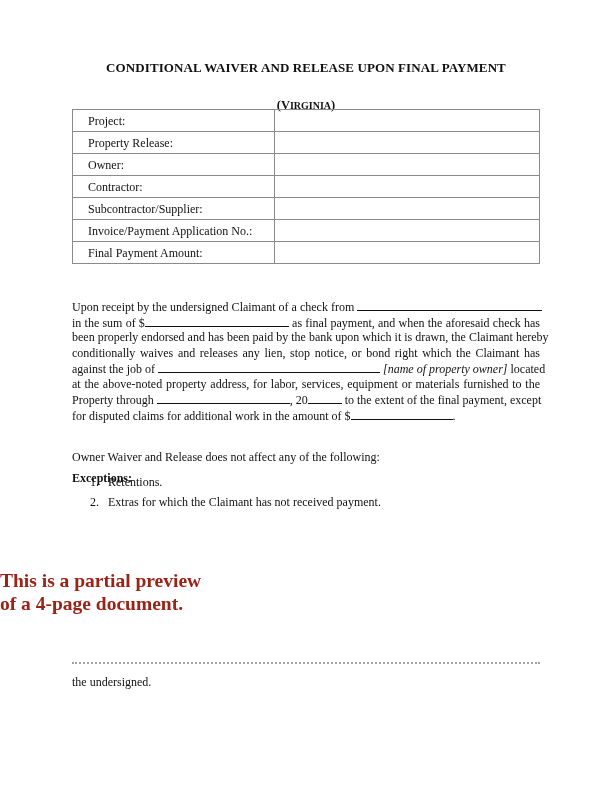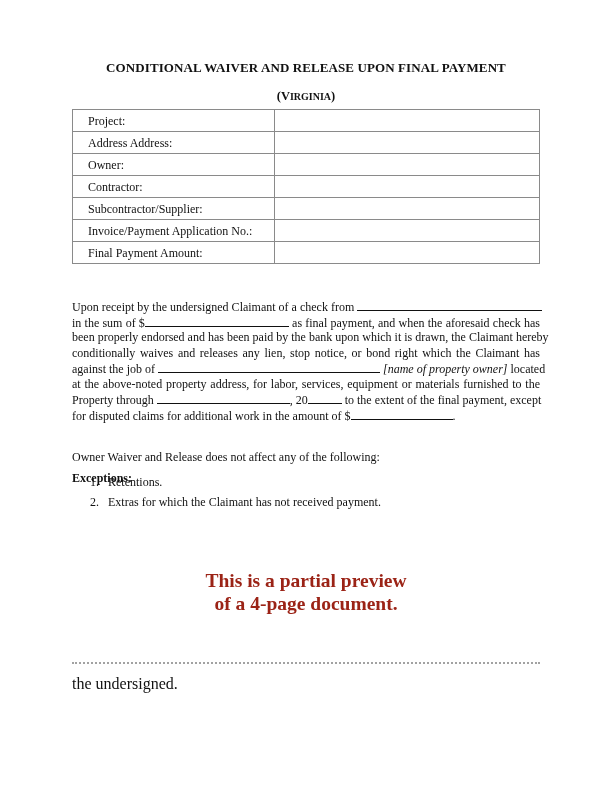--- a/index.html
+++ b/index.html
@@ -1,61 +1,61 @@
 <!DOCTYPE html>
 <html><head>
   <meta charset="utf-8">
   <style>
     html, body { margin: 0; padding: 0; background: #ffffff; }
     body { width: 612px; height: 792px; position: relative; overflow: hidden;
            font-family: "Liberation Serif", serif; color: #111; }
     .title { position: absolute; left: 0; width: 612px; top: 60px; text-align: center;
              font-weight: bold; font-size: 13px; letter-spacing: 0.1px; }
-    .subtitle { position: absolute; left: 0; width: 612px; top: 89px; text-align: center;
+    .subtitle { position: absolute; left: 0; width: 612px; top: 98px; text-align: center;
                 font-weight: bold; font-size: 12.5px; }
     .subtitle .sc { font-size: 10px; }
     table.info { position: absolute; left: 72px; top: 109px; width: 468px;
                  border-collapse: collapse; font-size: 12px; }
     table.info td { border: 1px solid #8a8a8a; height: 21px; padding: 0 0 0 5px;
                     vertical-align: middle; line-height: 14px; }
     table.info td.label { width: 186px; padding-left: 15px; }
     .para { position: absolute; left: 72px; width: 468px; top: 299px; font-size: 12px;
             line-height: 15.5px; text-align: justify; }
     .para .line { display: block; text-align: justify; text-align-last: justify; height: 15.5px; white-space: nowrap; }
     .para .line.last { text-align-last: left; }
     .blank { display: inline-block; border-bottom: 1px solid #111; height: 11px; vertical-align: baseline; }
     .ital { font-style: italic; }
     .exc-head { position: absolute; left: 72px; top: 430px; font-size: 12px; font-weight: bold; margin-top: 41px; }
     .exc-intro { position: absolute; left: 72px; top: 450px; font-size: 12px; }
     .list { position: absolute; left: 90px; top: 475px; font-size: 12px; margin: 0; padding: 0; list-style: none; }
     .list li { height: 20px; line-height: 14px; }
     .list .num { display: inline-block; width: 18px; }
     .cutline { position: absolute; left: 88px; top: 513px; width: 440px; height: 6px; overflow: hidden; }
-    .preview { position: absolute; left: 0; width: 612px; top: 569px; text-align: center;
+    .preview { position: absolute; left: 0; width: 612px; top: 569px; text-align: left;
                color: #9b2316; font-weight: bold; font-size: 19.5px; line-height: 23px; }
     .bottom-cut { position: absolute; left: 72px; top: 662px; width: 468px; height: 4px; overflow: hidden;
                   border-top: 2px dotted #666; opacity: 0.6; }
-    .bottom-line { position: absolute; left: 72px; top: 675px; font-size: 16px; }
+    .bottom-line { position: absolute; left: 72px; top: 675px; font-size: 12px; }
   </style>
 </head>
 <body>
 
 <div>
 
   <div class="title">CONDITIONAL WAIVER AND RELEASE UPON FINAL PAYMENT</div>
   <div class="subtitle"><span>(</span><span>V</span><span class="sc">IRGINIA</span><span>)</span></div>
 
   <table class="info">
     <tbody>
         <tr>
           <td class="label">Project:</td>
           <td></td>
         </tr>
     <tr>
-          <td class="label">Address Address:</td>
+          <td class="label">Property Release:</td>
           <td></td>
         </tr>
     <tr>
           <td class="label">Owner:</td>
           <td></td>
         </tr>
     <tr>
           <td class="label">Contractor:</td>
           <td></td>
         </tr>

